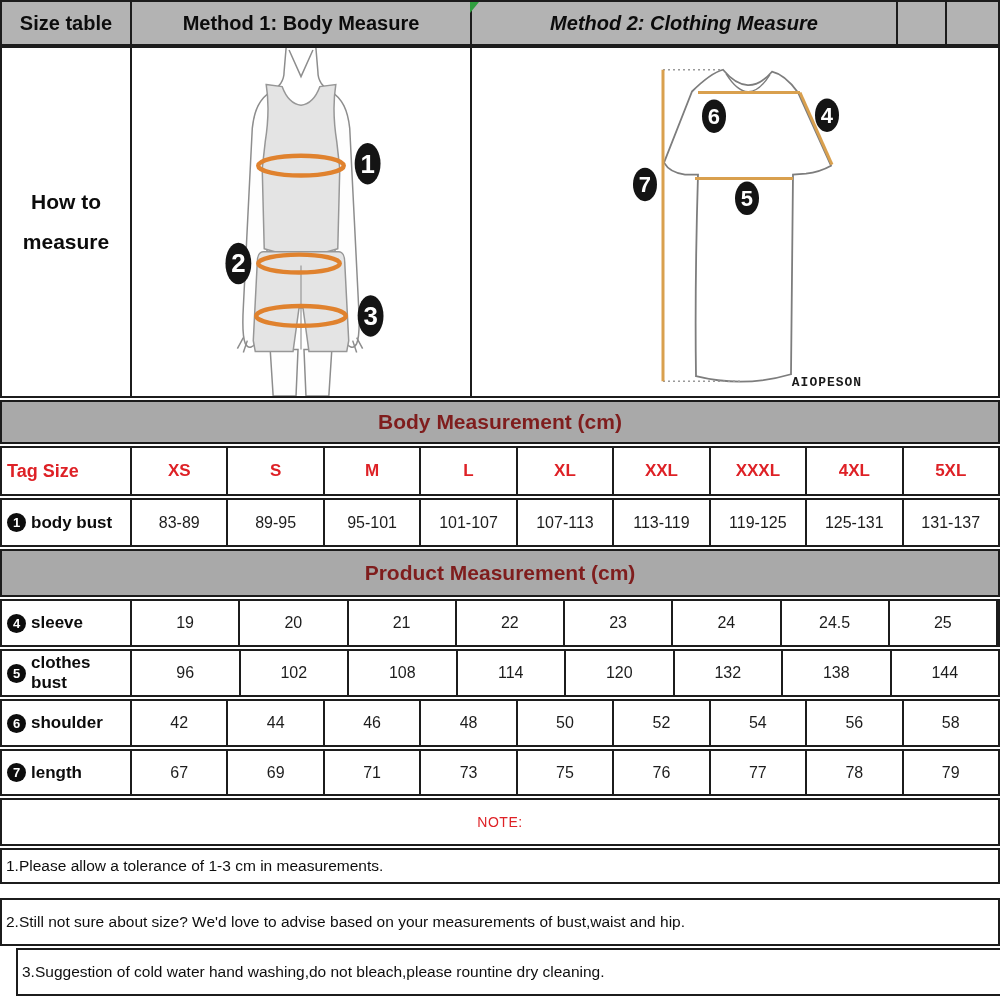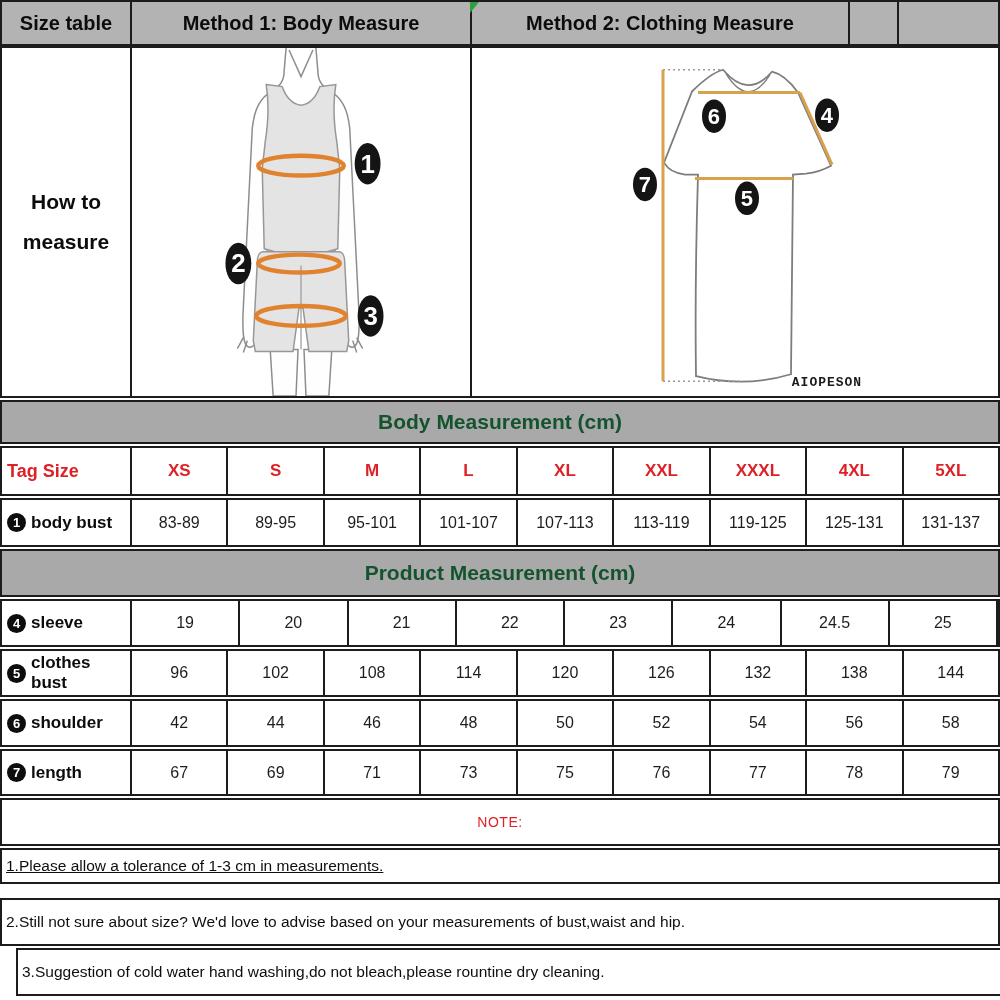--- a/index.html
+++ b/index.html
@@ -9,21 +9,21 @@
     --line-dark:#1c1c1c;
     --band-orange:#e0822e;
     --guide-orange:#d9a04e;
     --green-marker:#2f9e3e;
   }
   html,body{margin:0;padding:0;background:#fff;}
   body{font-family:"Liberation Sans",sans-serif;color:#111;}
   .sheet{position:relative;width:1000px;height:1000px;background:#fff;overflow:hidden;}
   .row{position:absolute;left:0;width:1000px;border:2px solid var(--line-dark);box-sizing:border-box;display:flex;background:#fff;}
   .hdr{background:var(--header-gray);}
-  .bar{background:var(--bar-gray);align-items:center;justify-content:center;font-weight:bold;font-size:21px;color:#14532d;}
+  .bar{background:var(--bar-gray);align-items:center;justify-content:center;font-weight:bold;font-size:21px;color:#7f1d1d;}
   .cell{border-right:2px solid var(--line-dark);box-sizing:border-box;display:flex;align-items:center;justify-content:center;height:100%;}
   .cell.last{border-right:none;}
   .hcell{font-weight:bold;font-size:20px;color:#0c0c0c;}
   .label-cell{width:130px;flex:none;justify-content:flex-start;padding-left:5px;gap:5px;font-weight:bold;font-size:17px;color:#0c0c0c;}
   .val-cell{flex:1;font-size:16px;color:#1d1d1d;}
   .tag .label-cell{color:var(--accent-red);font-size:18px;text-align:center;}
   .tag .val-cell{color:var(--accent-red);font-weight:bold;font-size:17px;}
   .howto{flex-direction:column;line-height:40px;font-weight:bold;font-size:21px;color:#0c0c0c;}
   .panel{padding:0;overflow:hidden;}
   .panel svg{display:block;width:100%;height:100%;}
@@ -50,21 +50,21 @@
 
 <div class="sheet">
 
   <div class="row hdr" style="top:0;height:46px;">
     <div class="cell hcell" style="width:130px;flex:none;">
       <span>Size table</span>
     </div>
     <div class="cell hcell" style="width:340px;flex:none;">
       <span>Method 1: Body Measure</span>
     </div>
-    <div class="cell hcell" style="width:378px;flex:none;">
+    <div class="cell hcell" style="width:426px;flex:none;font-style:italic;">
       <span>Method 2: Clothing Measure</span>
     </div>
     <div class="cell" style="width:49px;flex:none;"></div>
     <div class="cell last" style="flex:1;"></div>
   </div>
   <div class="green-tri"></div>
 
   <div class="row" style="top:46px;height:352px;">
     <div class="cell howto" style="width:130px;flex:none;">
       <span>How to</span>
@@ -263,23 +263,20 @@
     <div class="cell val-cell">
         <span>108</span>
       </div>
     <div class="cell val-cell">
         <span>114</span>
       </div>
     <div class="cell val-cell">
         <span>120</span>
       </div>
     <div class="cell val-cell">
-        <span>126</span>
-      </div>
-    <div class="cell val-cell">
         <span>132</span>
       </div>
     <div class="cell val-cell">
         <span>138</span>
       </div>
     <div class="cell val-cell last">
         <span>144</span>
       </div>
   </div>
 
@@ -348,21 +345,21 @@
       </div>
     <div class="cell val-cell last">
         <span>79</span>
       </div>
   </div>
 
   <div class="row note-title" style="top:798px;height:48px;">
     <span>NOTE:</span>
   </div>
 
-  <div class="row note-row" style="top:848px;height:36px;text-decoration:underline;">
+  <div class="row note-row" style="top:848px;height:36px;">
     <span>1.Please allow a tolerance of 1-3 cm in measurements.</span>
   </div>
   <div class="row note-row" style="top:898px;height:48px;">
     <span>2.Still not sure about size? We'd love to advise based on your measurements of bust,waist and hip.</span>
   </div>
   <div class="row note-row" style="top:948px;height:48px;margin-left:16px;">
     <span>3.Suggestion of cold water hand washing,do not bleach,please rountine dry cleaning.</span>
   </div>
 
 </div>

